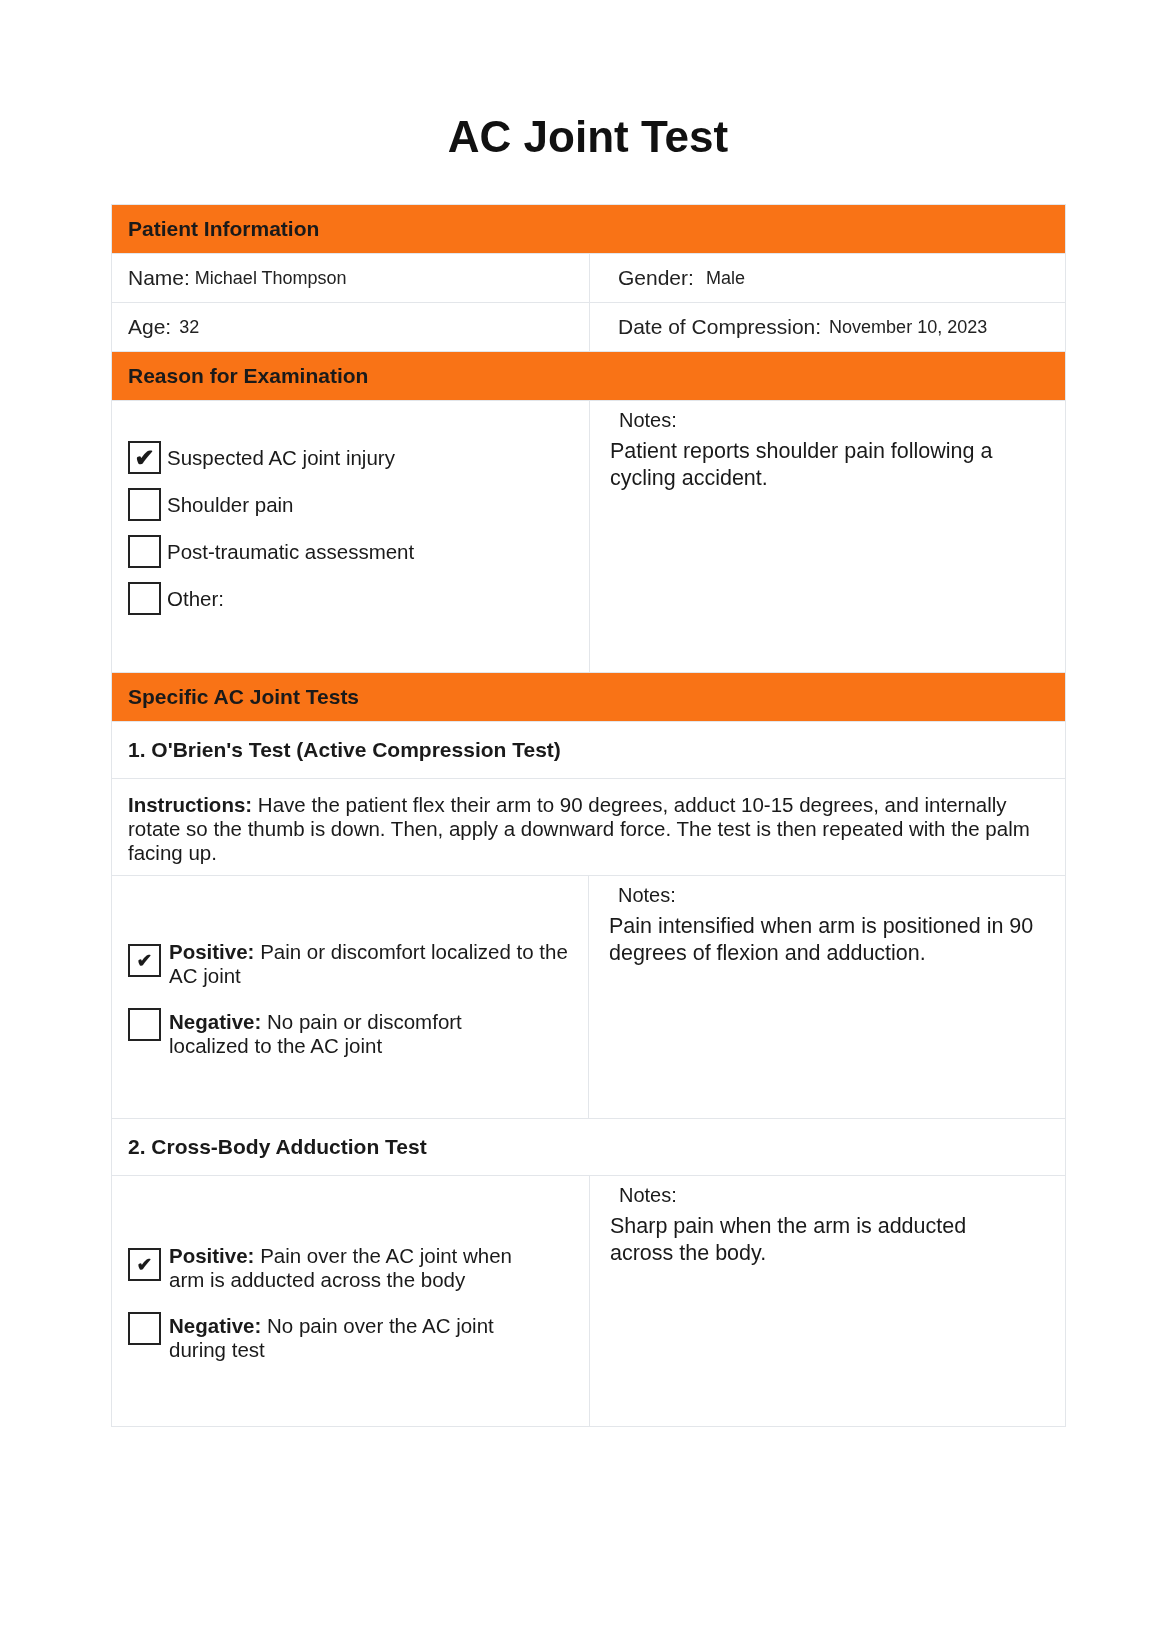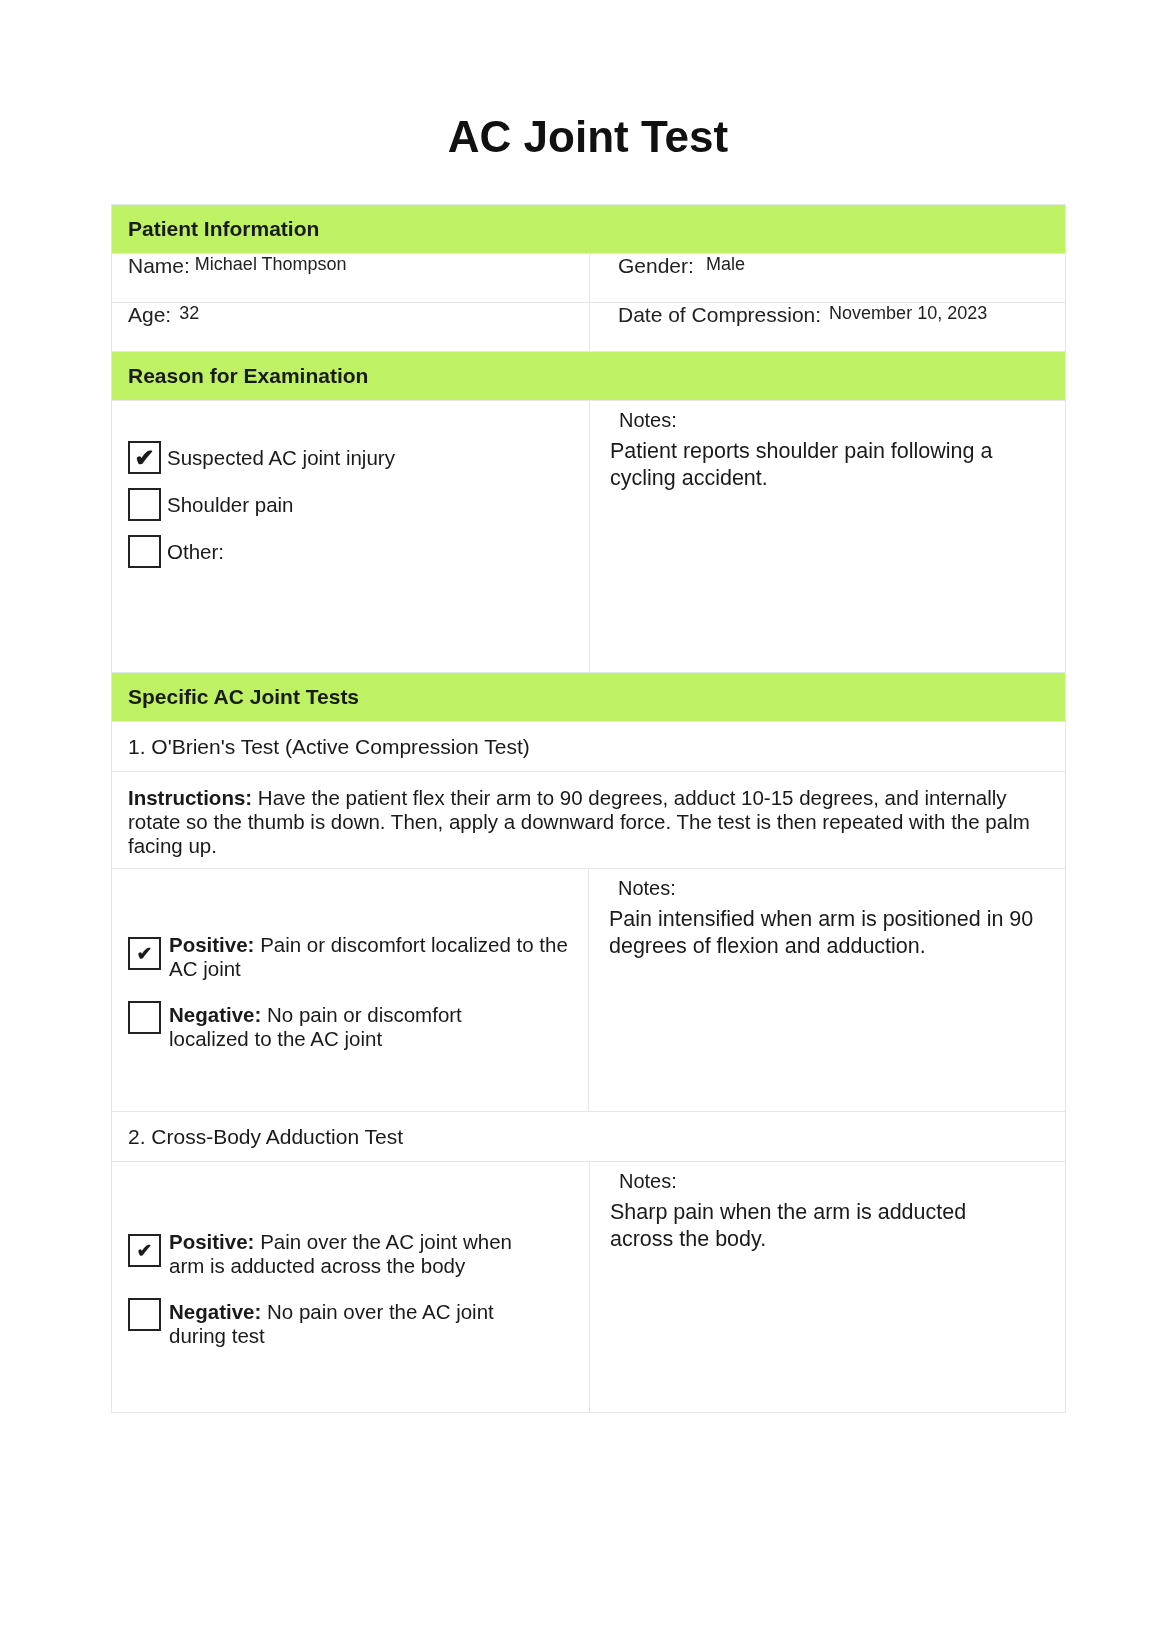--- a/index.html
+++ b/index.html
@@ -1,23 +1,23 @@
 <!DOCTYPE html>
 <html><head>
   <meta charset="utf-8">
   <style>
     html, body { margin: 0; padding: 0; background: #ffffff; }
     body { width: 1176px; height: 1630px; position: relative; font-family: "Liberation Sans", sans-serif; color: #1a1a1a; }
     .title { position: absolute; top: 112px; left: 0; width: 1176px; text-align: center; font-size: 44px; font-weight: bold; color: #111; margin: 0; }
     .form { position: absolute; top: 204px; left: 111px; width: 955px; border: 1px solid #e3e6ea; box-sizing: border-box; }
     .row { display: flex; border-bottom: 1px solid #e3e6ea; box-sizing: border-box; }
     .row:last-child { border-bottom: none; }
-    .section { background: #bef264; height: 49px; align-items: center; padding-left: 16px; font-weight: bold; font-size: 21px; }
-    .subhead { height: 50px; align-items: center; padding-left: 16px; font-weight: normal; font-size: 21px; }
-    .cell { box-sizing: border-box; font-size: 21px; padding-left: 16px; display: flex; align-items: flex-start; }
+    .section { background: #f97316; height: 49px; align-items: center; padding-left: 16px; font-weight: bold; font-size: 21px; }
+    .subhead { height: 57px; align-items: center; padding-left: 16px; font-weight: bold; font-size: 21px; }
+    .cell { box-sizing: border-box; font-size: 21px; padding-left: 16px; display: flex; align-items: center; }
     .cell.left { width: 478px; border-right: 1px solid #e3e6ea; }
     .cell.right { flex: 1; margin-left: 12px; }
     .info { height: 49px; }
     .lbl { color: #222; }
     .val { font-size: 18px; margin-left: 8px; color: #222; }
     .instr { padding: 14px 16px 10px 16px; font-size: 20.5px; line-height: 24px; display: block; }
     .instr b { font-weight: bold; }
     .split .cell { align-items: flex-start; }
     .checks { display: block; padding-top: 44px; }
     .chk { display: flex; align-items: flex-start; margin-bottom: 18px; font-size: 20.5px; line-height: 24px; }
@@ -65,20 +65,24 @@
       <div class="chk">
         <span class="box">✔</span>
         <span>Suspected AC joint injury</span>
       </div>
       <div class="chk">
         <span class="box"></span>
         <span>Shoulder pain</span>
       </div>
       <div class="chk">
         <span class="box"></span>
+        <span>Post-traumatic assessment</span>
+      </div>
+      <div class="chk">
+        <span class="box"></span>
         <span>Other:</span>
       </div>
     </div>
     <div class="cell right notes">
       <div class="notes-label">Notes:</div>
       <div class="notes-text">Patient reports shoulder pain following a cycling accident.</div>
     </div>
   </div>
 
   <div class="row section">Specific AC Joint Tests</div>

